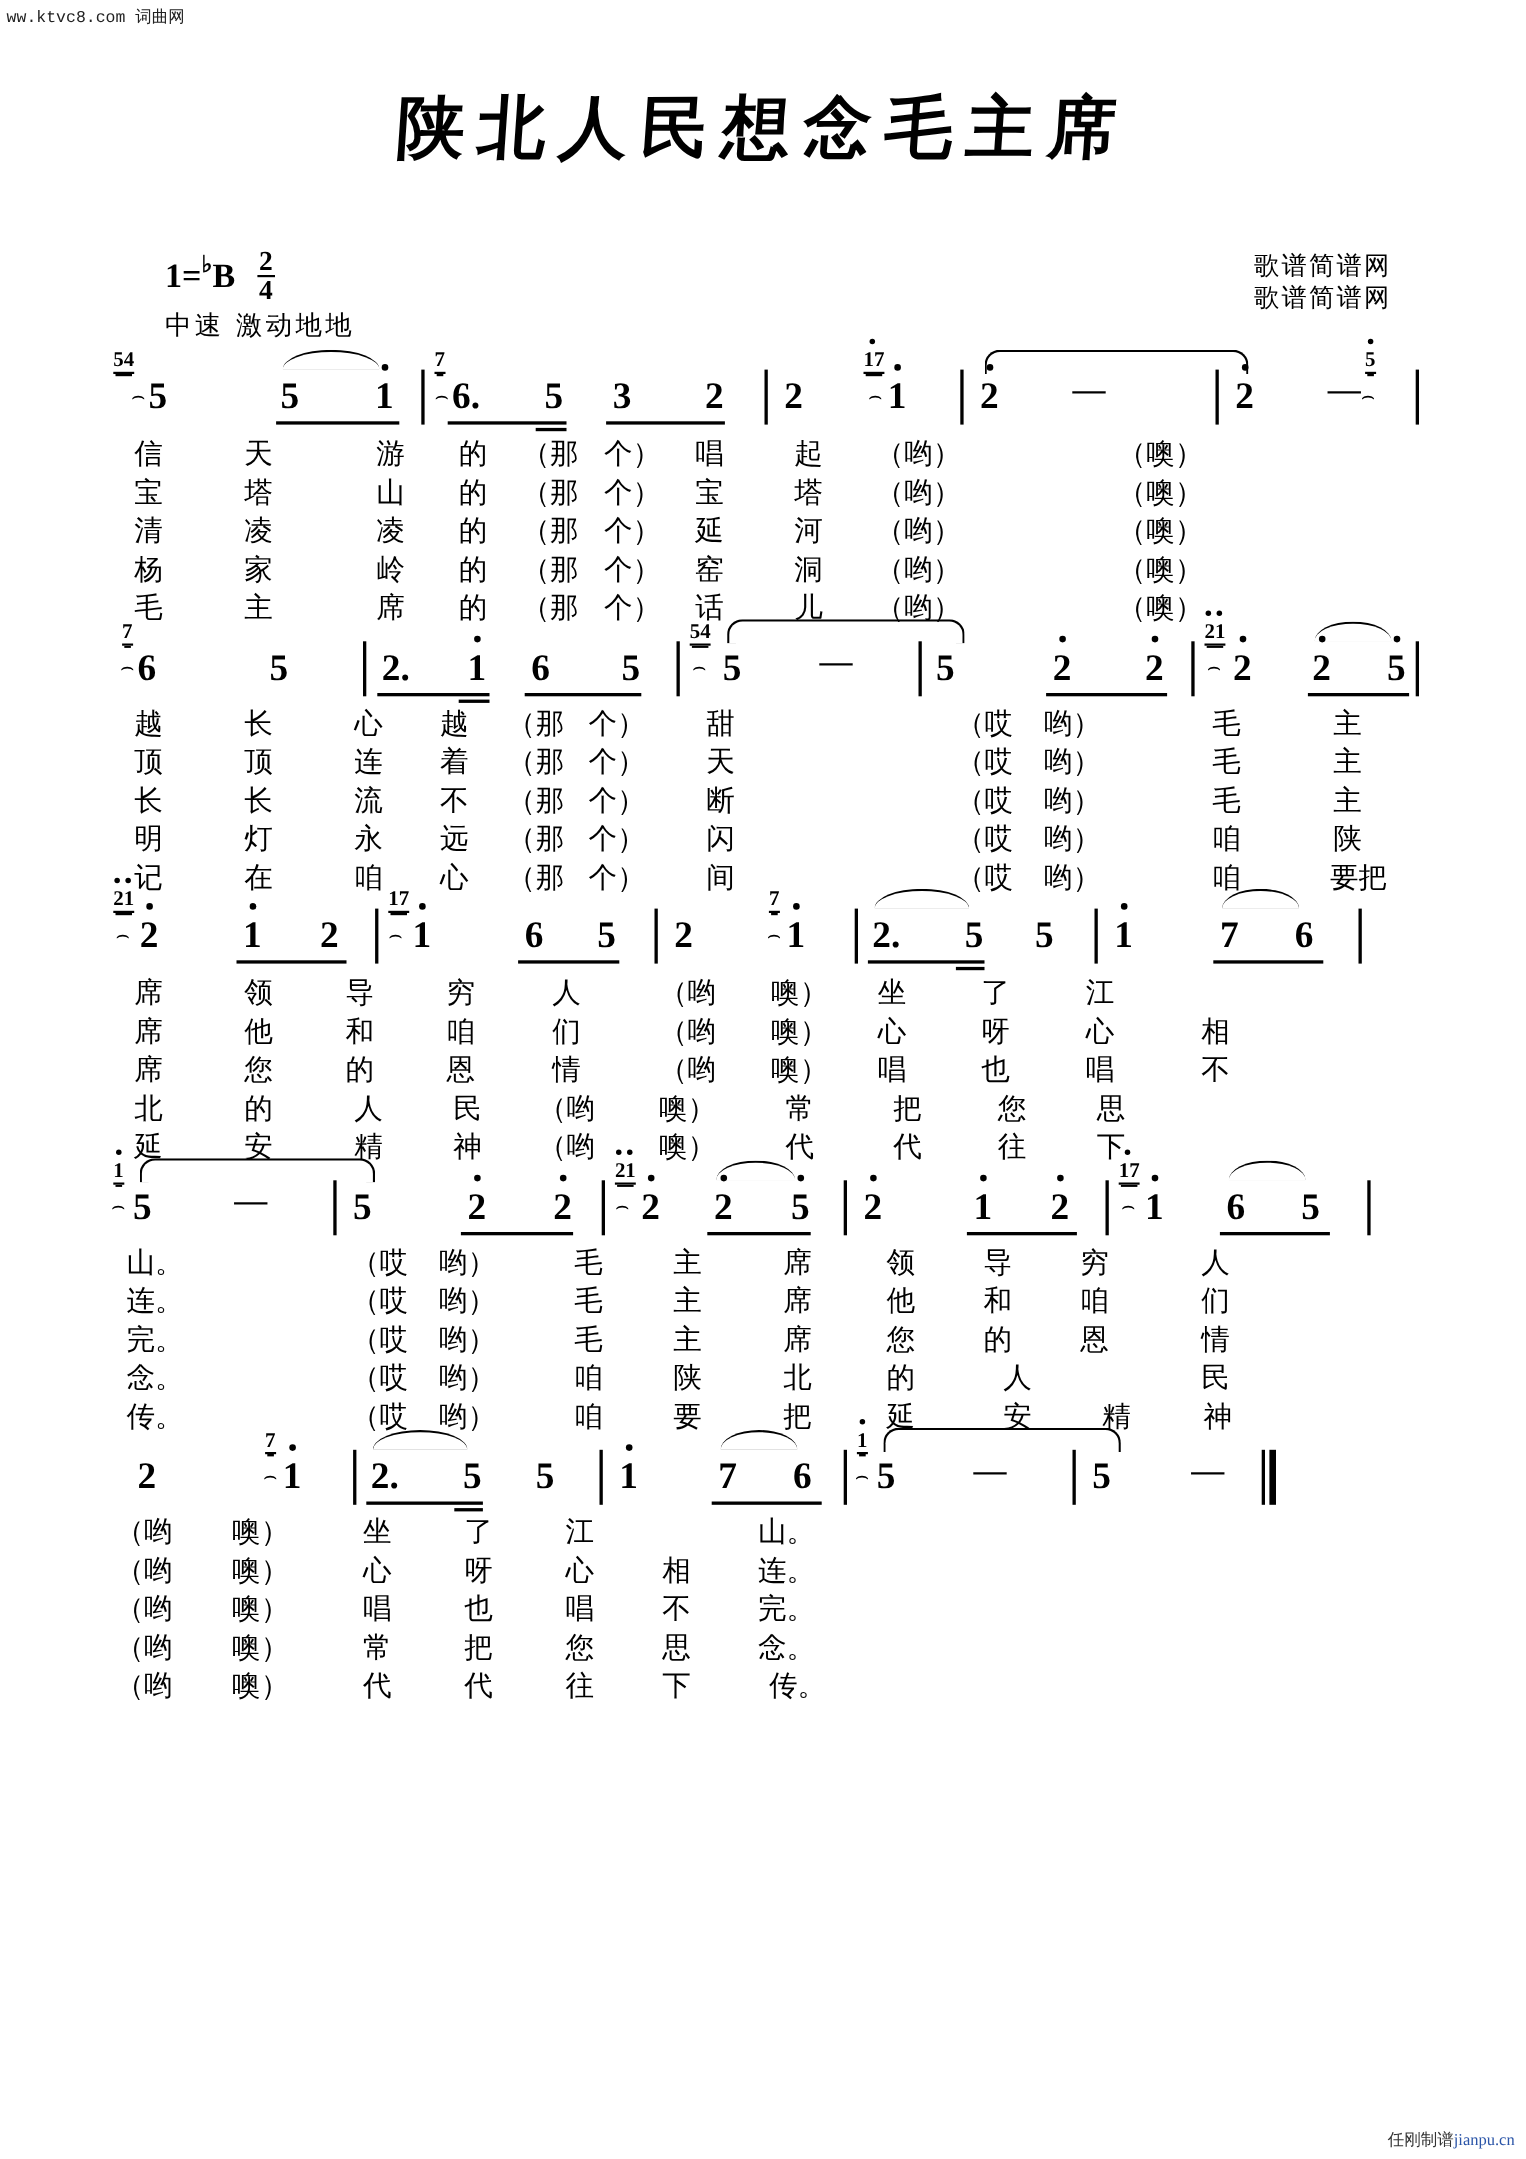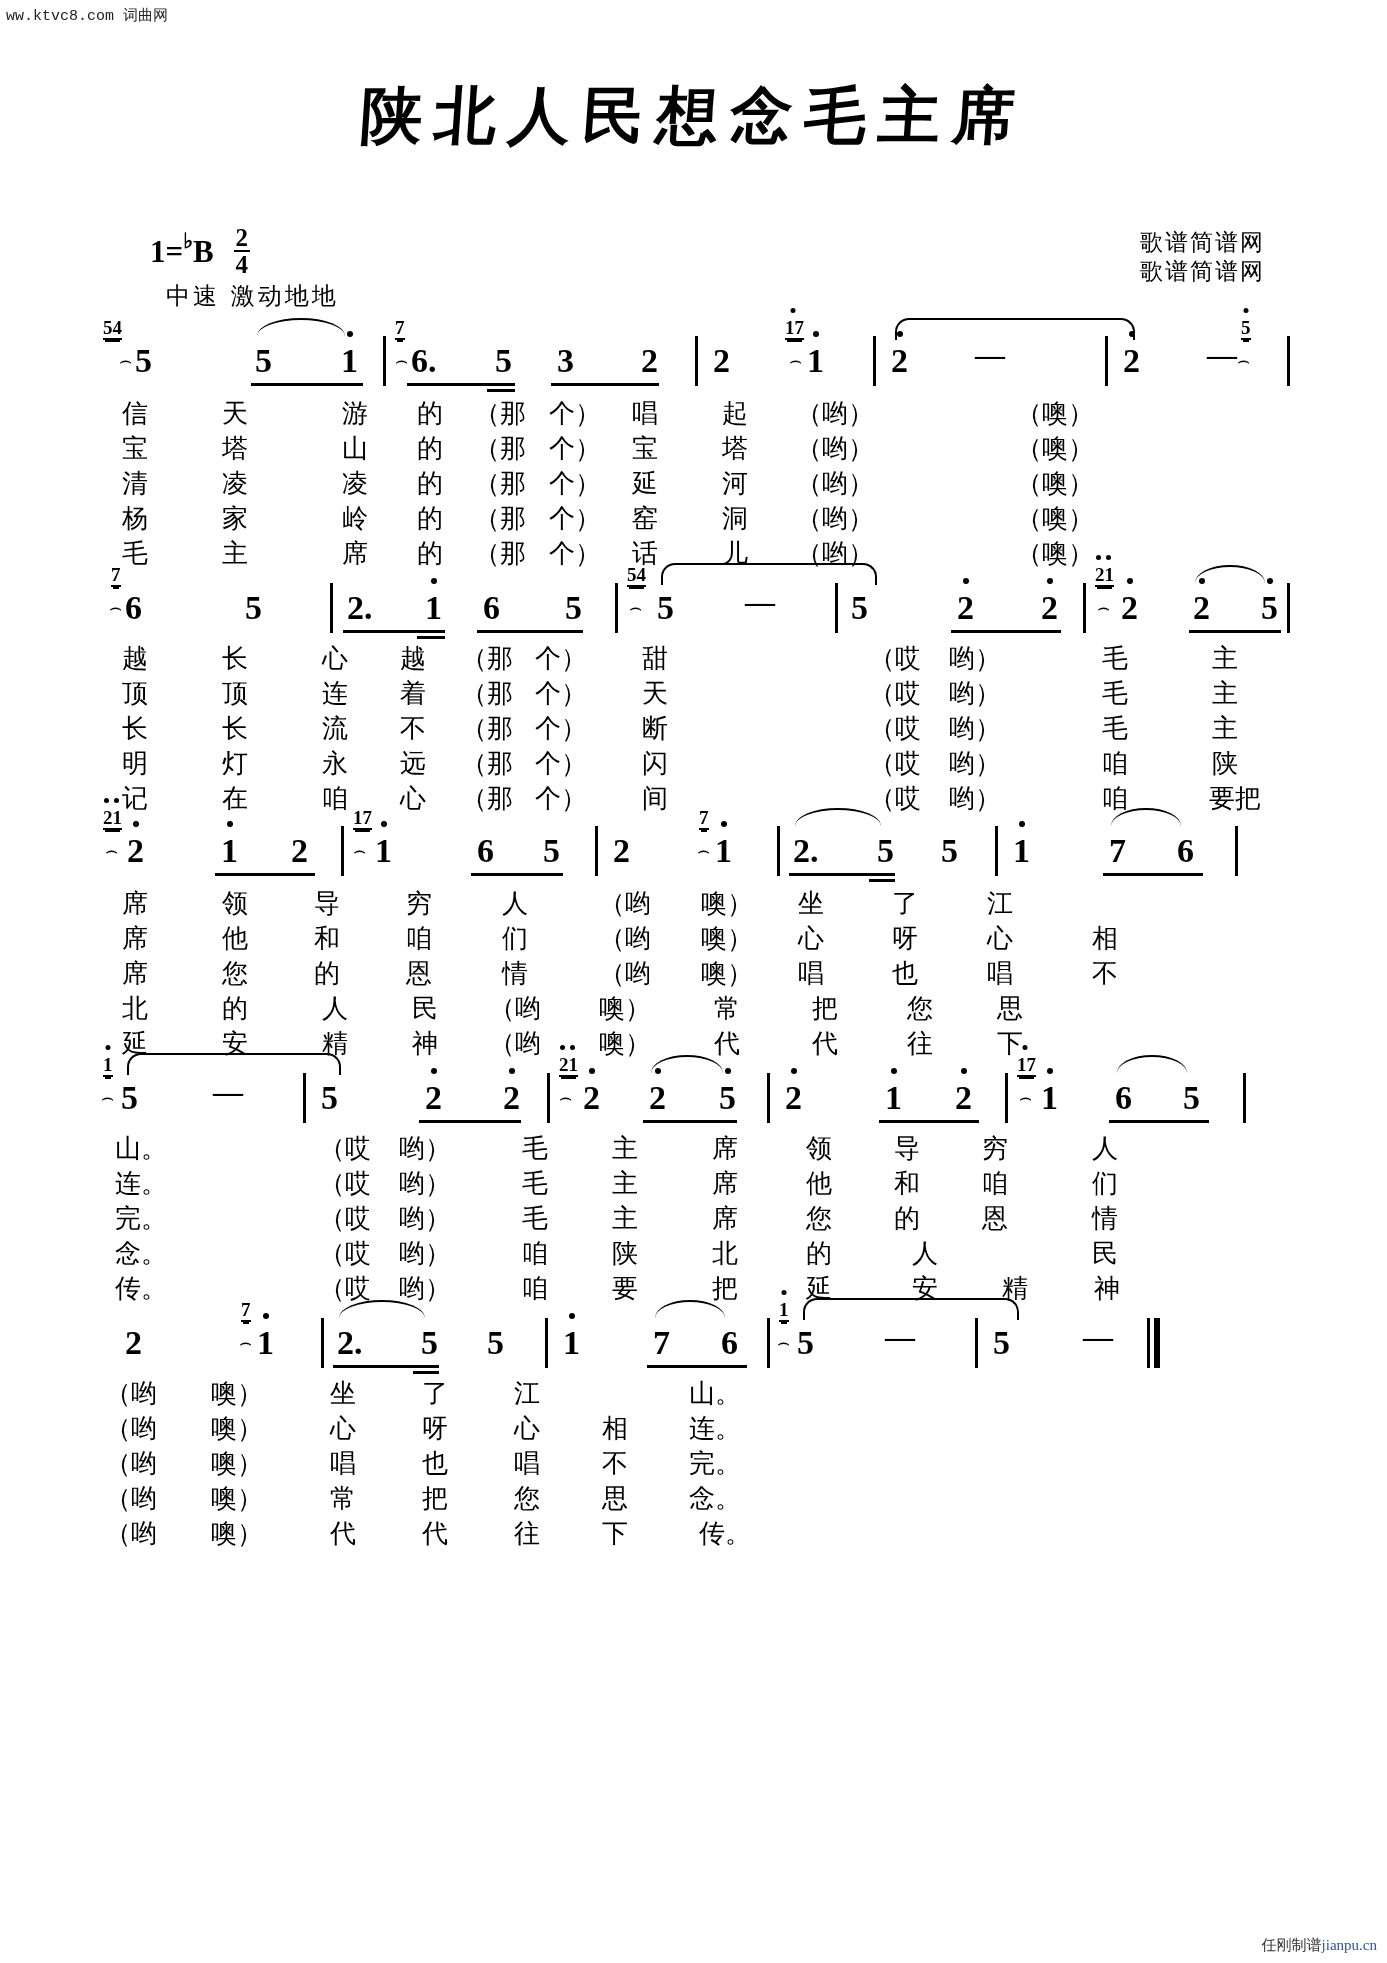--- a/index.html
+++ b/index.html
@@ -29,21 +29,21 @@
 
   .keysig{position:absolute;left:150px;top:225px;font-size:31px;font-weight:700;
     font-family:"Liberation Serif",serif;white-space:nowrap;}
   .keysig .flat{font-size:21px;vertical-align:14px;}
   .timesig{display:inline-block;vertical-align:-11px;margin-left:12px;text-align:center;
            line-height:1.0;font-size:25px;font-weight:700;}
   .timesig .num{display:block;border-bottom:2.5px solid #000;padding:0 2px;}
   .timesig .den{display:block;padding:0 2px;}
 
   .tempo{position:absolute;left:150px;top:280px;font-size:24px;
-    font-family:"DejaVu Sans",sans-serif;letter-spacing:3px;white-space:nowrap;margin-left:16px;}
+    font-family:"DejaVu Sans",sans-serif;letter-spacing:3px;white-space:nowrap;}
 
   .credits{position:absolute;right:122px;top:228px;text-align:right;
     font-size:23px;line-height:1.28;font-family:"DejaVu Sans",sans-serif;
     letter-spacing:2px;white-space:nowrap;}
 
   
   .system{position:absolute;left:95px;width:1200px;}
   .staffline{position:relative;height:74px;}
 
   

